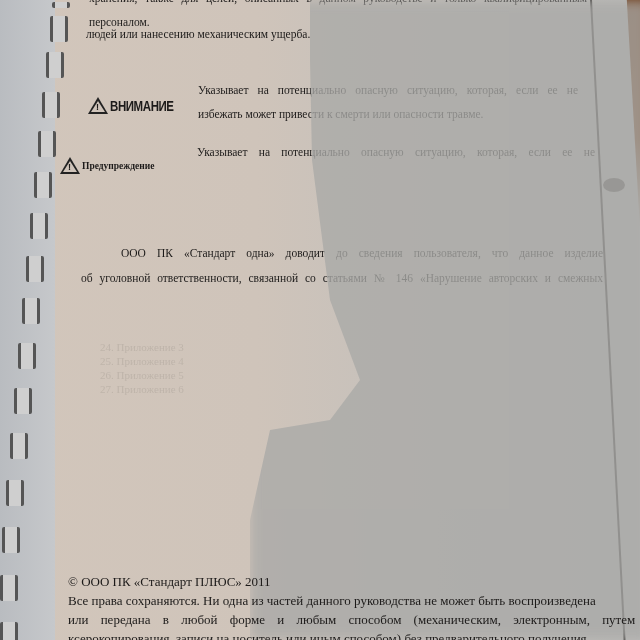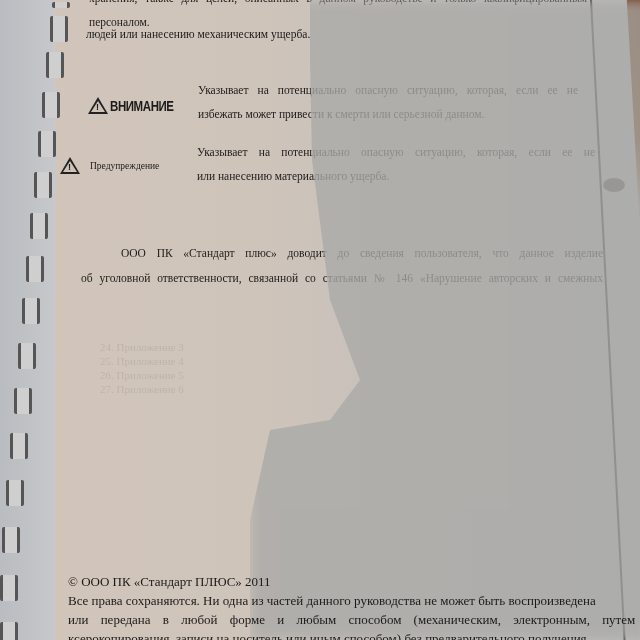--- a/index.html
+++ b/index.html
@@ -61,21 +61,21 @@
     }
     .tri span {
       position: absolute; left: -2px; top: 5px; font-size: 9px; font-weight: bold; z-index: 2;
       font-family: "Liberation Sans", sans-serif;
     }
     .vnimanie {
       font-family: "Liberation Sans", sans-serif; font-weight: bold; font-size: 14px;
       letter-spacing: -0.5px; transform: scaleX(0.82); transform-origin: left center; margin-left: 2px;
     }
     .preduprezhdenie {
-      font-weight: normal; font-size: 9.5px; margin-left: 10px;
+      font-weight: bold; font-size: 9.5px; margin-left: 2px;
     }
     .faint {
       position: absolute; color: rgba(60,55,50,0.12); font-size: 11px; line-height: 14px;
     }
     .copyright {
       position: absolute; left: 68px; top: 572px; width: 580px; color: #1c1a19;
       font-size: 13px; line-height: 19px;
     }
     .copyright p { margin: 0; white-space: nowrap; }
   </style>
@@ -117,36 +117,35 @@
 </div>
 
 <div class="warn-label" style="left:88px;top:97px;">
   <div class="tri">
       <span>!</span>
     </div>
   <span class="vnimanie">ВНИМАНИЕ</span>
 </div>
 <div class="text-block" style="left:197px;top:78px;width:382px;">
   <p class="justify">Указывает на потенциально опасную ситуацию, которая, если ее не</p>
-  <p>избежать может привести к смерти или серьезной данном.</p>
+  <p>избежать может привести к смерти или опасности травме.</p>
 </div>
 
 <div class="warn-label" style="left:60px;top:157px;">
   <div class="tri">
       <span>!</span>
     </div>
   <span class="preduprezhdenie">Предупреждение</span>
 </div>
 <div class="text-block" style="left:196px;top:140px;width:400px;">
   <p class="justify">Указывает на потенциально опасную ситуацию, которая, если ее не</p>
-  <p>или нанесению материального ущерба.</p>
 </div>
 
 <div class="text-block" style="left:80px;top:240px;width:524px;line-height:24px;">
-  <p class="justify" style="padding-left:40px;">ООО ПК «Стандарт плюс» доводит до сведения пользователя, что данное изделие</p>
+  <p class="justify" style="padding-left:40px;">ООО ПК «Стандарт одна» доводит до сведения пользователя, что данное изделие</p>
   <p class="justify">об уголовной ответственности, связанной со статьями № 146 «Нарушение авторских и смежных</p>
 </div>
 
 <div class="faint" style="left:100px;top:340px;">
   <div>24.   Приложение 3</div>
   <div>25.   Приложение 4</div>
   <div>26.   Приложение 5</div>
   <div>27.   Приложение 6</div>
 </div>
 

